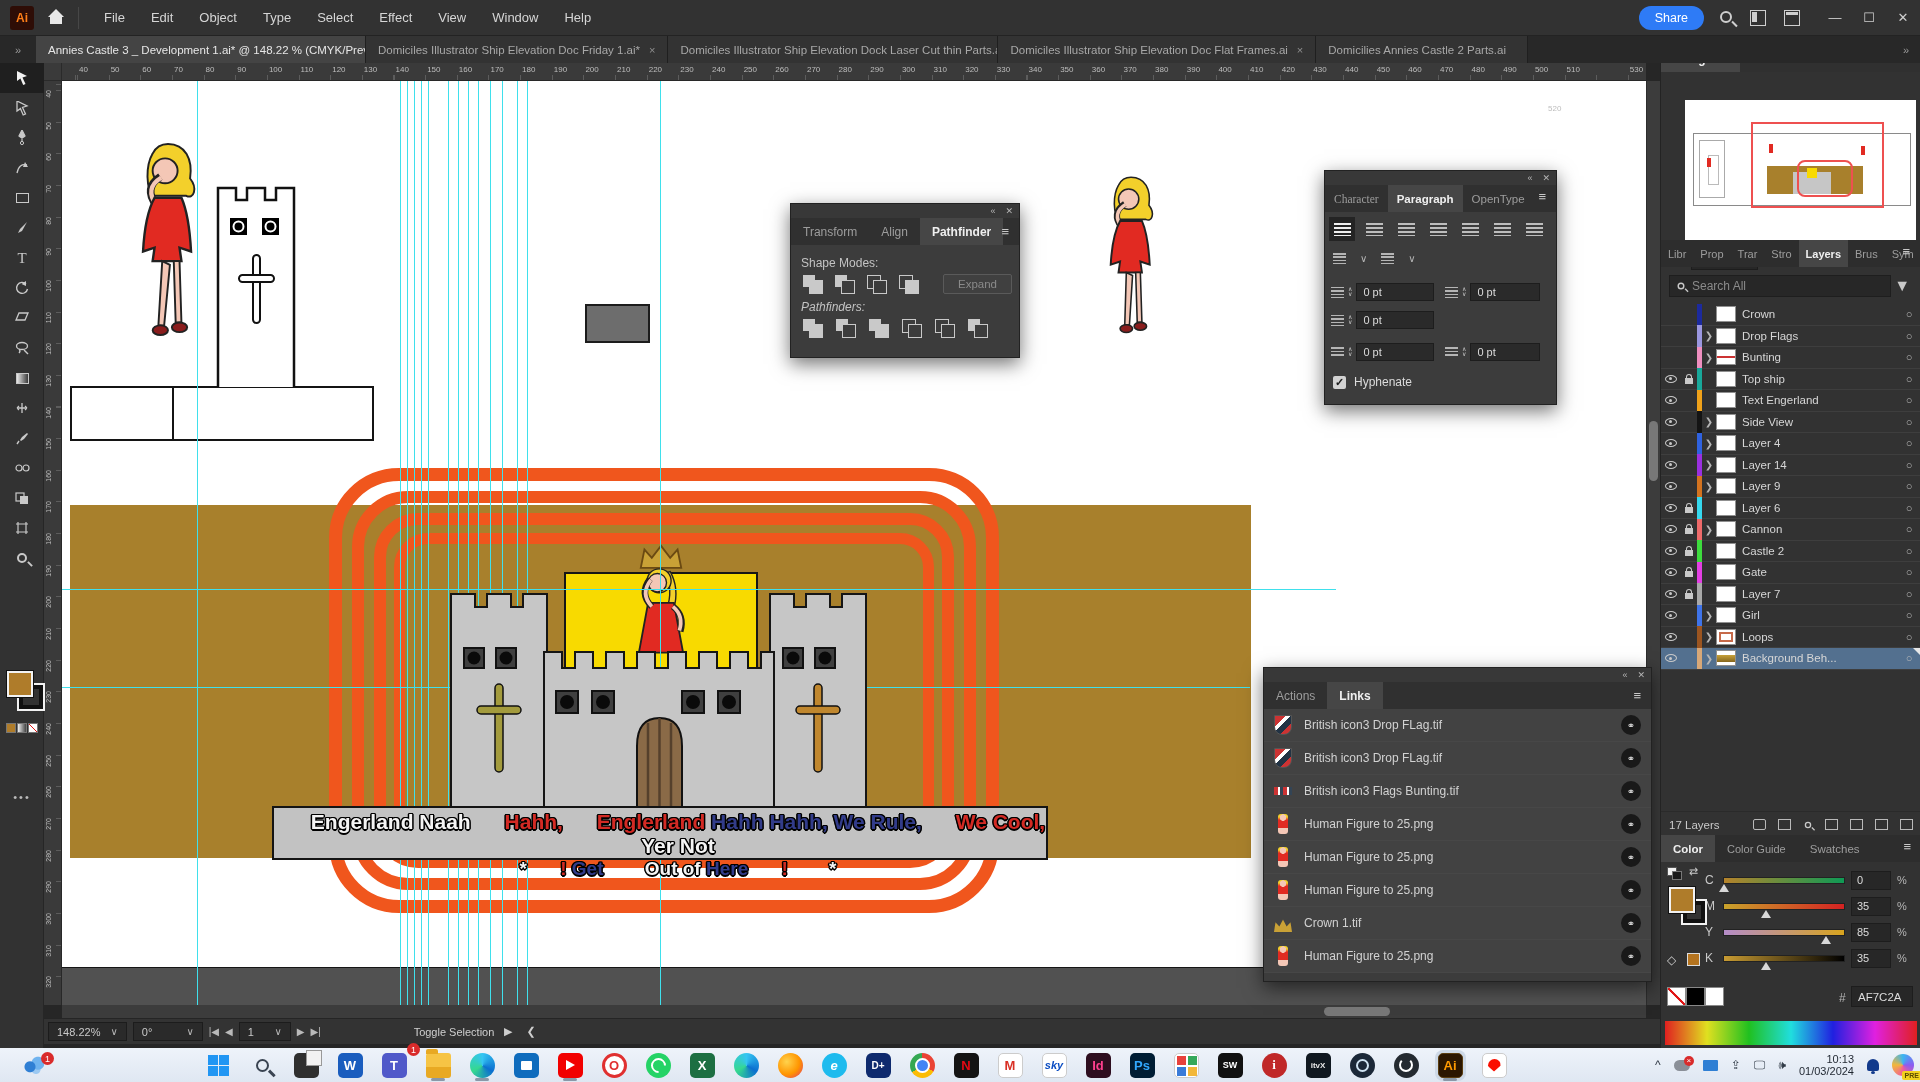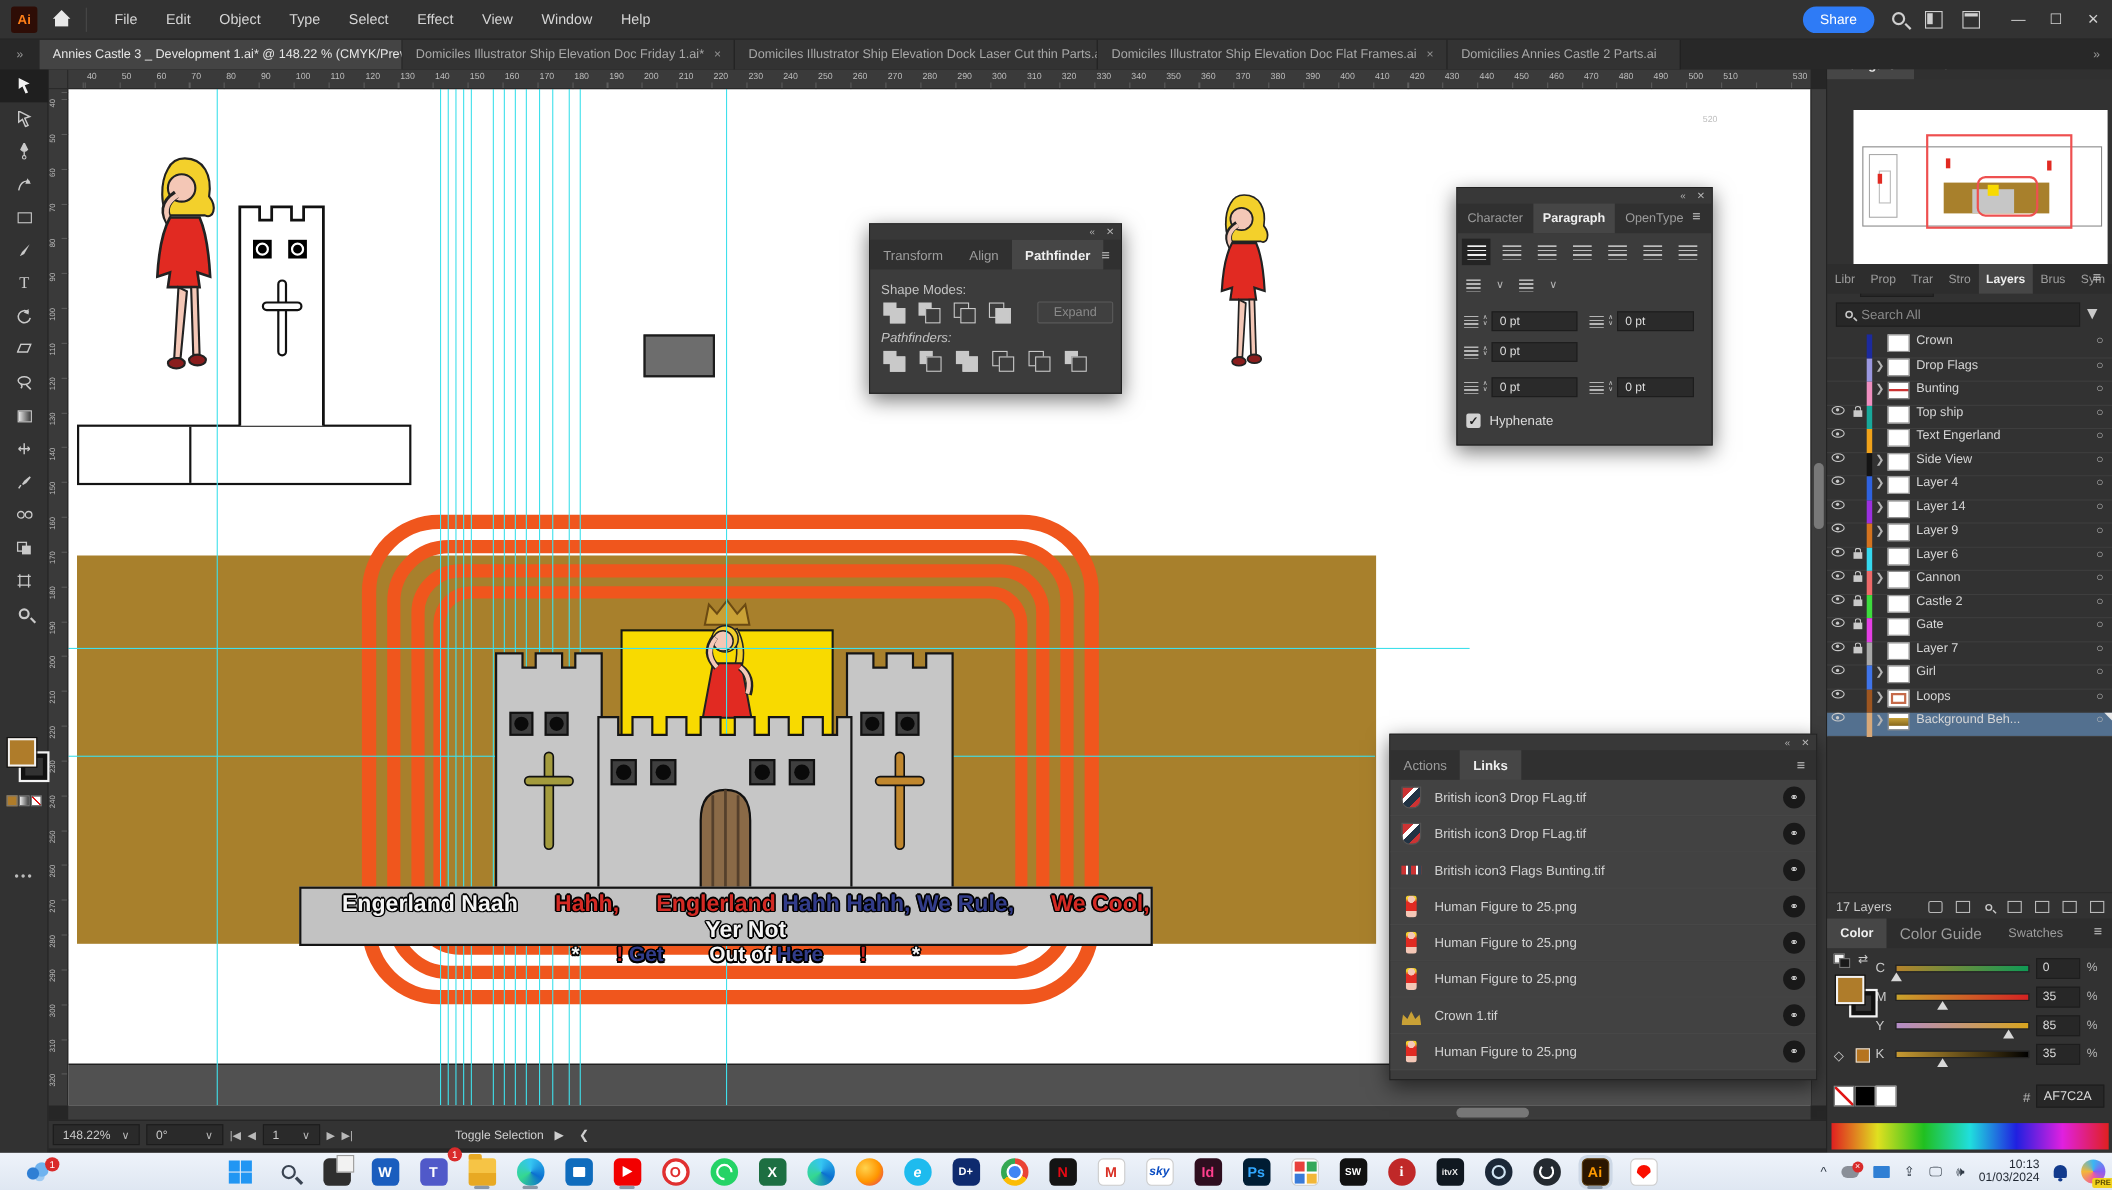--- a/index.html
+++ b/index.html
@@ -123,21 +123,21 @@
   #nav-ltower{position:absolute;left:14px;top:40px;width:26px;height:58px;border:1px solid #aaa;}
   #nav-ltower:before{content:"";position:absolute;left:8px;top:14px;width:9px;height:28px;border:1px solid #bbb;}
   #nav-footer{position:absolute;left:0;top:210px;width:260px;height:30px;display:flex;align-items:center;gap:8px;padding-left:10px;color:#c9c9c9;}
   .mtn{width:0;height:0;border-left:6px solid transparent;border-right:6px solid transparent;border-bottom:9px solid #b5b5b5;}
   .mtn.small{transform:scale(.7);}
   #nav-zoom-box{background:#272727;border:1px solid #1d1d1d;color:#dcdcdc;font-size:11.5px;padding:2px 10px;}
 
   #layers-search{position:absolute;left:8px;top:239px;width:222px;height:22px;background:#272727;border:1px solid #1e1e1e;display:flex;align-items:center;gap:6px;color:#8a8a8a;font-size:12px;padding-left:6px;}
   #filter-ic{position:absolute;right:10px;top:241px;color:#c9c9c9;}
   #layer-list{position:absolute;left:0;top:268px;width:260px;}
-  .lrow{display:flex;align-items:flex-start;height:21.5px;border-bottom:1px solid #3e3e3e;color:#d6d6d6;font-size:11.5px;position:relative;}
+  .lrow{display:flex;align-items:center;height:21.5px;border-bottom:1px solid #3e3e3e;color:#d6d6d6;font-size:11.5px;position:relative;}
   .lrow.sel{background:#53708f;}
   .lrow.sel:after{content:"";position:absolute;right:0;top:0;border-left:8px solid transparent;border-top:8px solid #e8e8e8;}
   .lcell{width:19px;display:flex;align-items:center;justify-content:center;flex:none;}
   .eye-ic{width:12px;height:8px;border:1.5px solid #c9c9c9;border-radius:50%;position:relative;}
   .eye-ic:after{content:"";position:absolute;left:3px;top:1.5px;width:3px;height:3px;border-radius:50%;background:#c9c9c9;}
   .lock-ic{width:8px;height:6px;background:#c9c9c9;position:relative;margin-top:4px;}
   .lock-ic:before{content:"";position:absolute;left:1px;top:-4px;width:4px;height:4px;border:1.5px solid #c9c9c9;border-bottom:none;border-radius:3px 3px 0 0;}
   .lchip{width:5px;height:21.5px;flex:none;}
   .lexp{width:14px;flex:none;color:#b5b5b5;font-size:10px;text-align:center;}
   .lthumb{width:20px;height:16px;background:#fff;border:1px solid #909090;flex:none;margin-right:6px;}
@@ -652,21 +652,21 @@
     </div>
   </div>
 
   <div class="fpanel abs" style="left:1324px;top:170px;width:233px;height:235px;">
     <div class="phead">
       <span>«</span>
       <span>✕</span>
     </div>
     <div class="ptabs">
 
-    <div class="ptab" style="padding:0 9px;font-size:11.5px;">Character</div>
+    <div class="ptab" style="padding:0 9px;font-size:11.5px;font-family:Liberation Serif, serif;">Character</div>
         <div class="ptab on" style="padding:0 9px;font-size:11.5px;">Paragraph</div>
         <div class="ptab" style="padding:0 9px;font-size:11.5px;">OpenType</div>
       </div>
     <div class="pburger abs" style="right:2px;top:18px;">≡</div>
     <div class="abs" style="left:4px;top:46px;display:flex;gap:6px;">
       <span class="alg on">
           <i></i>
         </span>
       <span class="alg">
           <i></i>
@@ -1006,21 +1006,21 @@
         <span class="foot-ic"></span>
         <span class="foot-ic"></span>
         <span class="foot-ic"></span>
       </span>
     </div>
 
     <div id="color-panel">
       <div class="dtabs">
 
       <div class="ptab on" style="font-size:11.5px;">Color</div>
-          <div class="ptab" style="font-size:14px;">Color Guide</div>
+          <div class="ptab" style="font-size:11px;">Color Guide</div>
           <div class="ptab" style="font-size:11.5px;">Swatches</div>
         </div>
       <div class="pburger abs" style="right:2px;top:4px;">≡</div>
       <div id="cp-mini"></div>
       <div id="cp-swap">⇄</div>
       <div id="cp-fill"></div>
       <div id="cp-stroke"></div>
       <div id="cp-cube">◇</div>
       <div id="cp-gamut"></div>
       <div style="position:absolute;left:0;top:30px;width:260px;">

